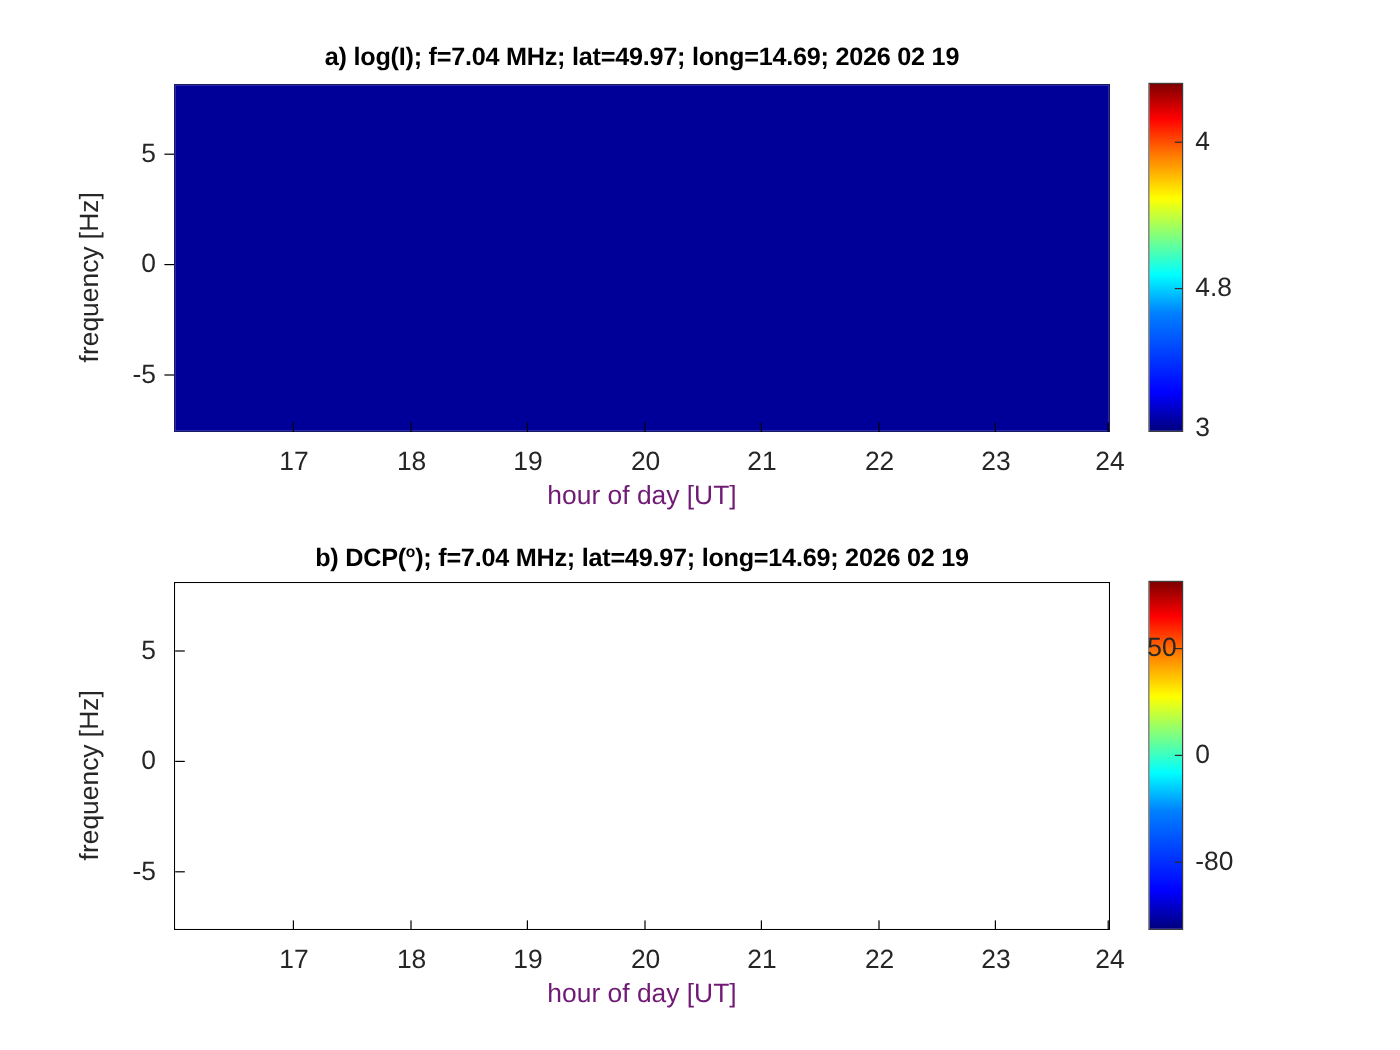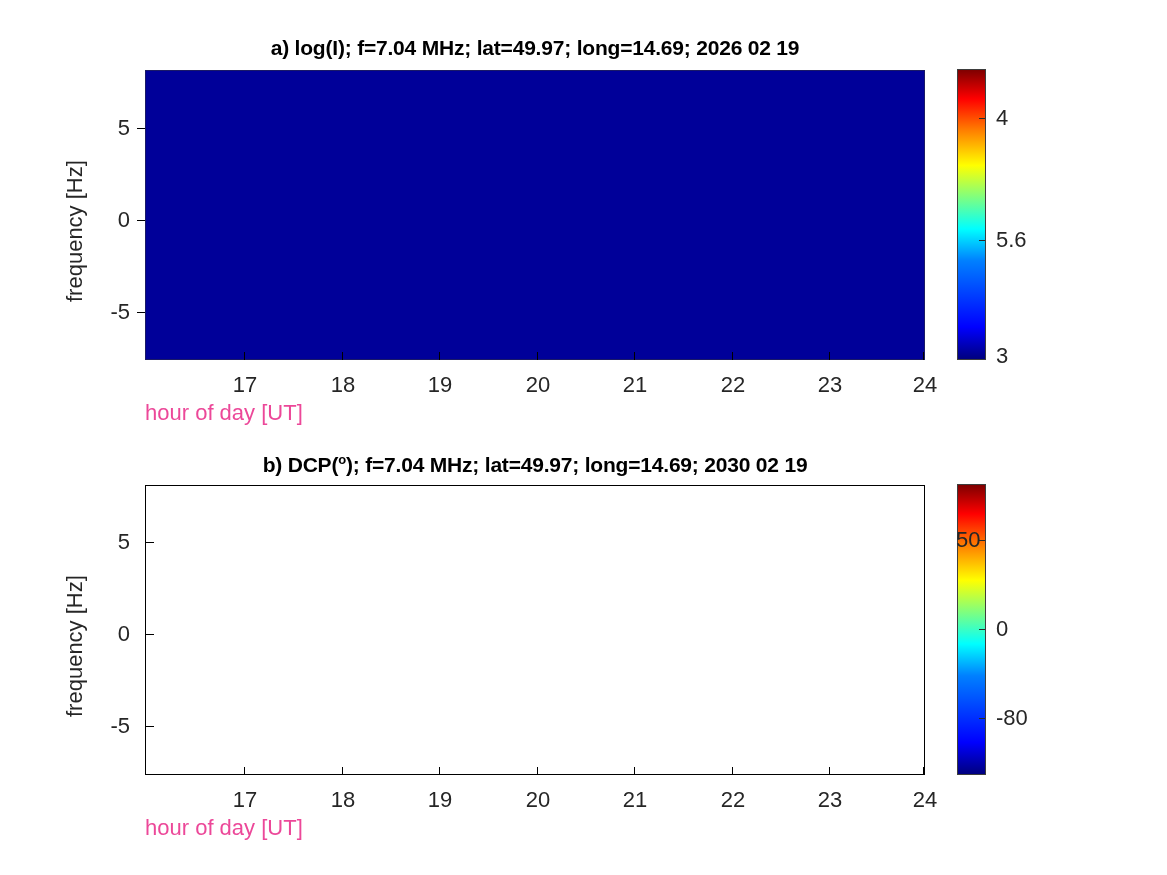--- a/index.html
+++ b/index.html
@@ -84,22 +84,22 @@
     font-size: 22px;
     color: #262626;
     transform: translateY(-50%);
     text-align: right;
     white-space: nowrap;
   }
 
   .axis-label-x {
     position: absolute;
     font-size: 22px;
-    color: #ec4899;
-    text-align: left;
+    color: #701a75;
+    text-align: center;
     white-space: nowrap;
   }
   .axis-label-y {
     position: absolute;
     font-size: 22px;
     color: #262626;
     white-space: nowrap;
     transform-origin: 0 0;
     transform: rotate(-90deg);
   }
@@ -182,28 +182,28 @@
     <div class="axis-label-x" style="left:145px; top:400px; width:780px;">hour of day [UT]</div>
 
     <div class="axis-label-y" style="left:62px; top:302px;">frequency [Hz]</div>
 
     <div class="colorbar-box" style="left:957px; top:69px; width:29px; height:291px;">
       <div class="colorbar-grad"></div>
     </div>
     <div class="cb-tick" style="left:979px; top:118px;"></div>
     <div class="cb-tick" style="left:979px; top:240px;"></div>
     <div class="cb-label" style="left:996px; top:118px;">4</div>
-    <div class="cb-label" style="left:996px; top:240px;">5.6</div>
+    <div class="cb-label" style="left:996px; top:240px;">4.8</div>
     <div class="cb-label" style="left:996px; top:356px;">3</div>
   </div>
 
   <div class="panel">
 
     <div class="panel-title" style="left:145px; top:452px; width:780px;">
-      <span>b) DCP(</span><sup>o</sup><span>);  f=7.04 MHz;   lat=49.97; long=14.69; 2030 02 19</span>
+      <span>b) DCP(</span><sup>o</sup><span>);  f=7.04 MHz;   lat=49.97; long=14.69; 2026 02 19</span>
     </div>
 
     <div class="axes-box" style="left:145px; top:485px; width:780px; height:290px;">
       <div class="heat-fill" style="background:#ffffff;"></div>
     </div>
 
     <div class="tick-x" style="left:244px; top:767px;"></div>
     <div class="tick-x" style="left:342px; top:767px;"></div>
     <div class="tick-x" style="left:439px; top:767px;"></div>
     <div class="tick-x" style="left:537px; top:767px;"></div>

